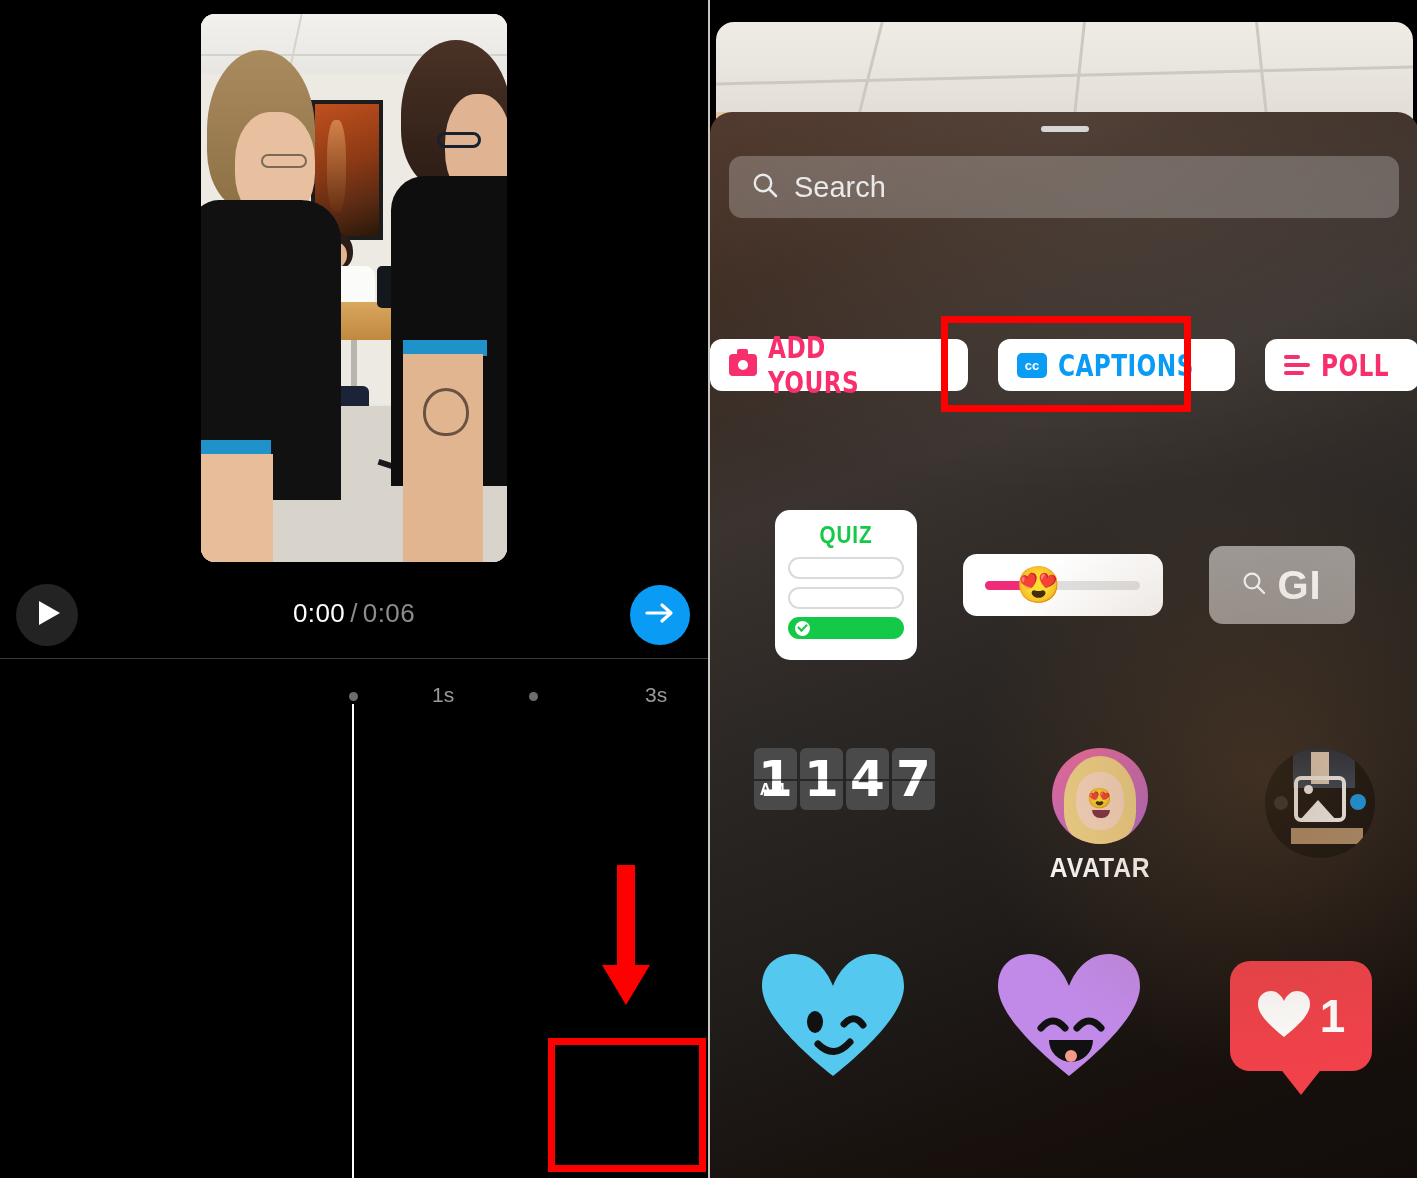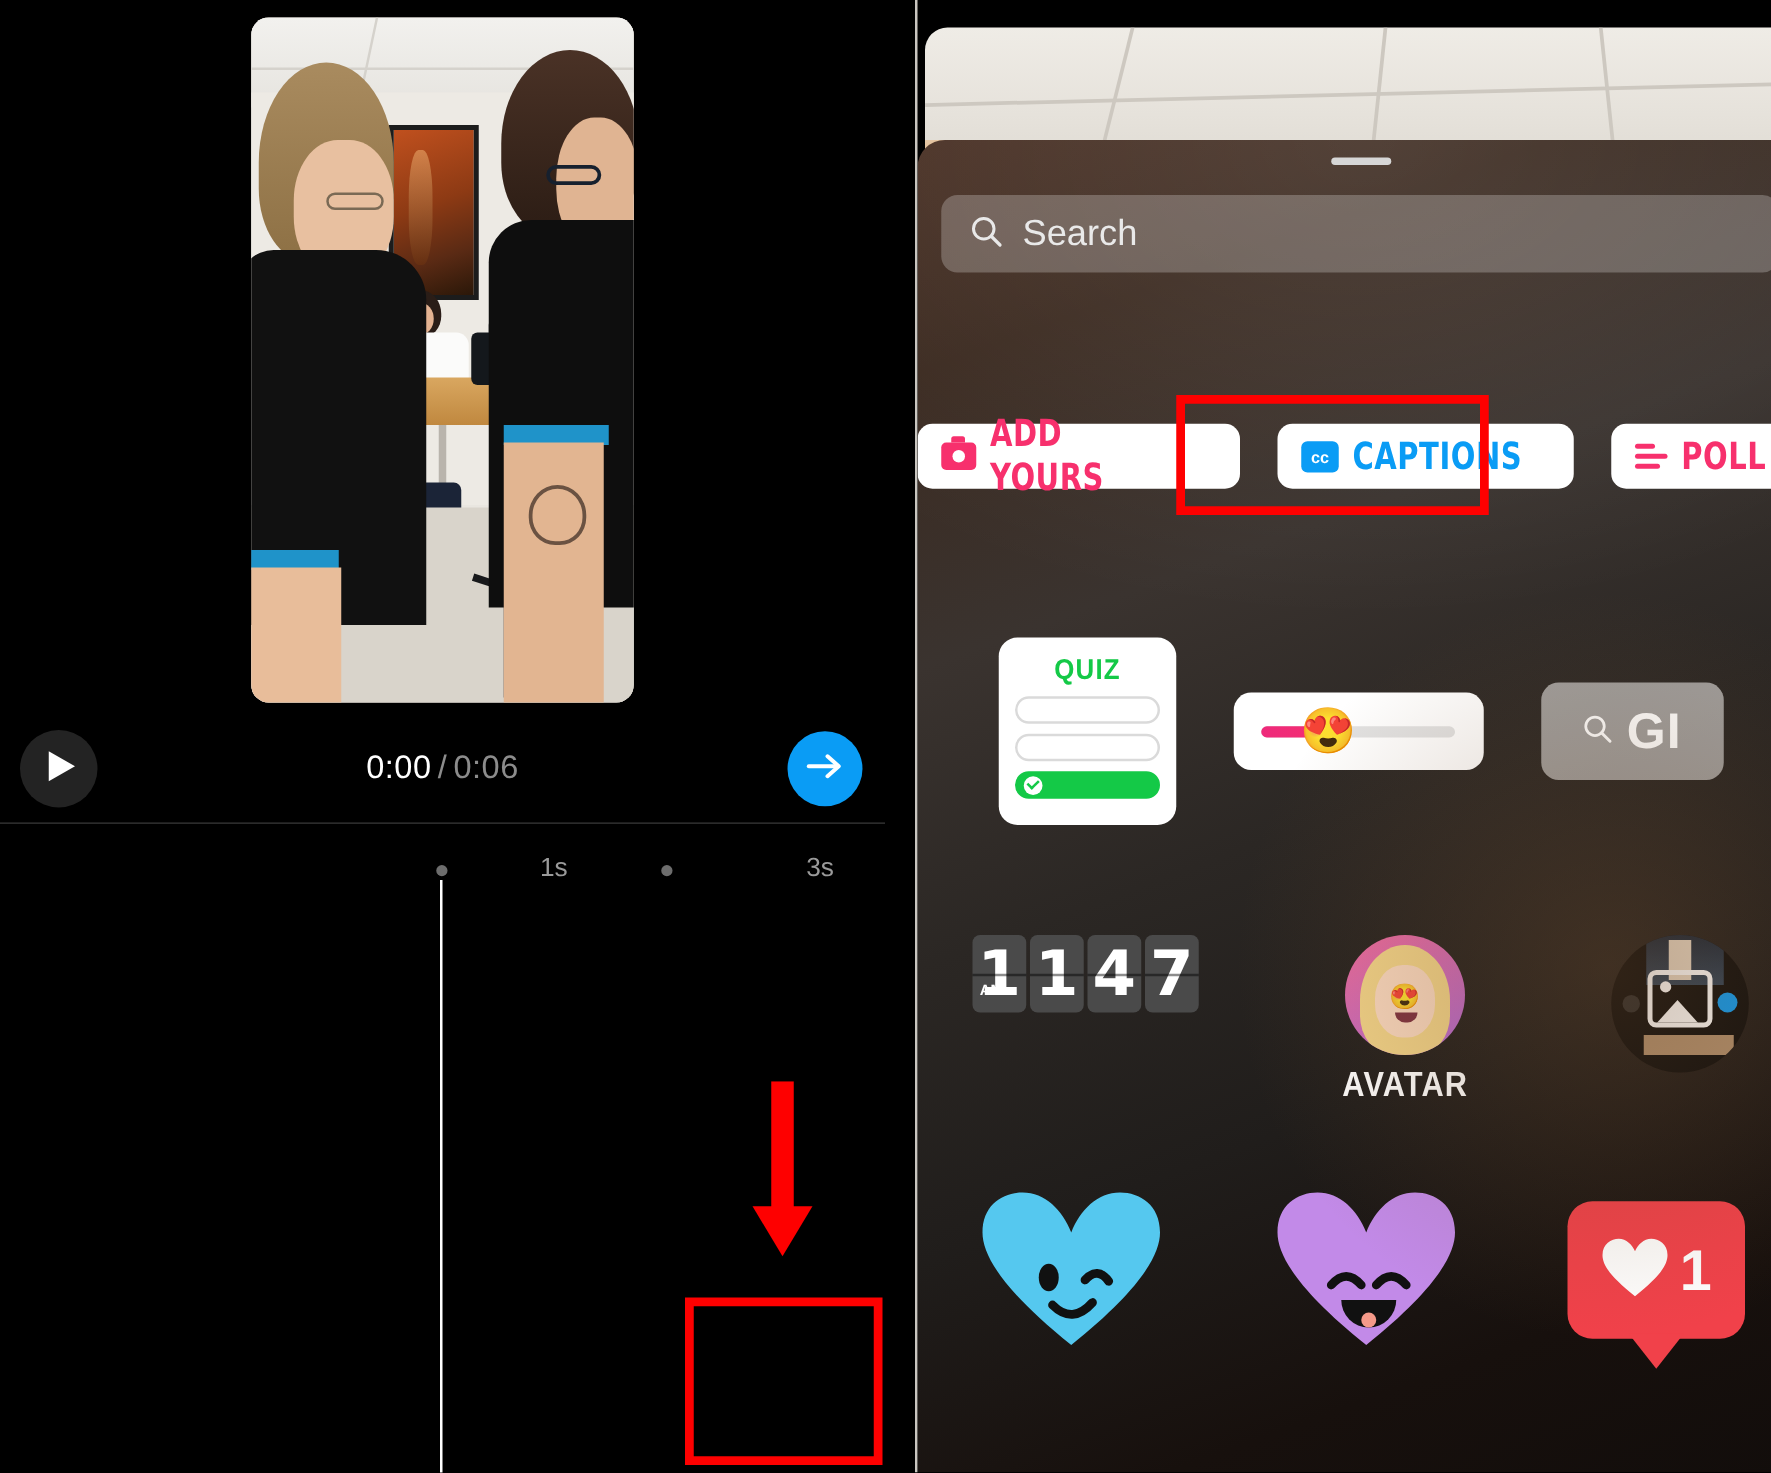--- a/index.html
+++ b/index.html
@@ -3,21 +3,21 @@
 <meta charset="utf-8">
 <title>Instagram Reels Editor — Sticker Tray</title>
 <style>
   * { box-sizing: border-box; margin: 0; padding: 0; }
   html, body {
     width: 1417px; height: 1178px;
     background: #000;
     font-family: "Liberation Sans", sans-serif;
     overflow: hidden;
   }
-  .screen { position: relative; width: 1417px; height: 1178px; display: flex; gap: 24px; }
+  .screen { position: relative; width: 1417px; height: 1178px; display: flex; }
 
   
   .panel-left {
     position: relative;
     width: 708px; height: 1178px;
     background: #000;
     flex: 0 0 708px;
   }
   .preview-area {
     position: absolute; left: 0; top: 0; width: 708px; height: 659px;
@@ -211,21 +211,21 @@
   }
   .gif-txt { color:#fff; font-size:40px; font-weight:600; letter-spacing:1px; }
 
   .clock-sticker { display:flex; gap: 3px; cursor:pointer; position:relative; }
   .clock-digit {
     width: 43px; height: 62px; background:#4a4a4a; border-radius: 6px;
     color:#fff; font-size: 50px; font-weight: 700; display:flex; align-items:center; justify-content:center;
     position:relative; font-family:"DejaVu Sans","Liberation Sans",sans-serif;
   }
   .clock-digit:after{content:"";position:absolute;left:0;top:50%;width:100%;height:2px;background:rgba(0,0,0,.45);}
-  .clock-ampm { position:absolute; left:6px; bottom:11px; font-size:12px; font-weight:700; color:#fff; z-index:2;text-align:right;}
+  .clock-ampm { position:absolute; left:6px; bottom:11px; font-size:16px; font-weight:700; color:#fff; z-index:2;text-align:right;}
 
   .avatar-wrap { display:flex; flex-direction:column; align-items:center; gap:8px; cursor:pointer; }
   .avatar-circle {
     width: 96px; height: 96px; border-radius: 50%;
     background: linear-gradient(150deg,#f06a9a,#b06ad6);
     position:relative; overflow:hidden;
   }
   .av-hair { position:absolute; left:12px; top:8px; width:72px; height:88px; background:#f2d489; border-radius:50% 50% 36% 36%;}
   .av-face { position:absolute; left:24px; top:24px; width:48px; height:58px; background:#fad9c0; border-radius:46%;}
   .av-eyes { position:absolute; left:24px; top:40px; width:48px; display:flex; justify-content:center; gap:2px; font-size:20px; line-height:1;}

